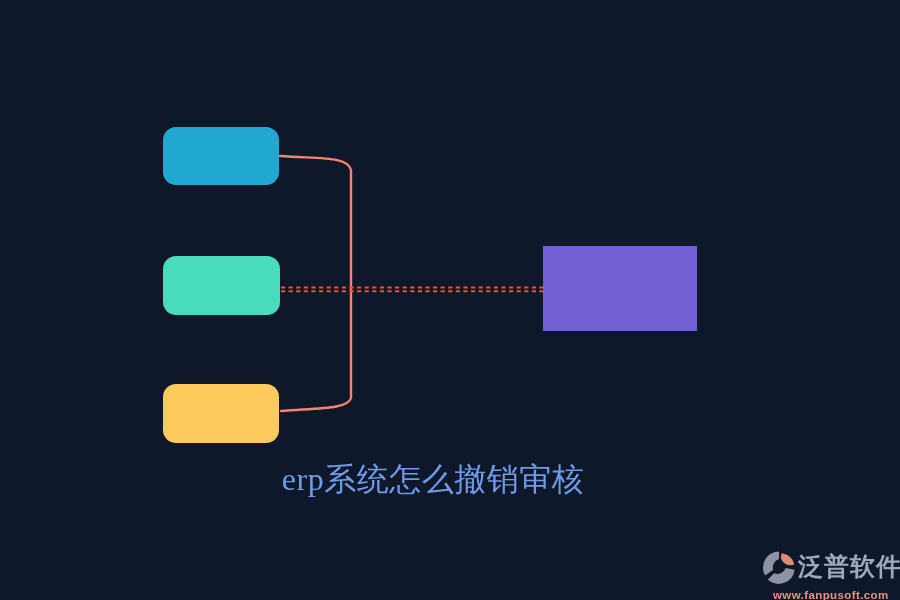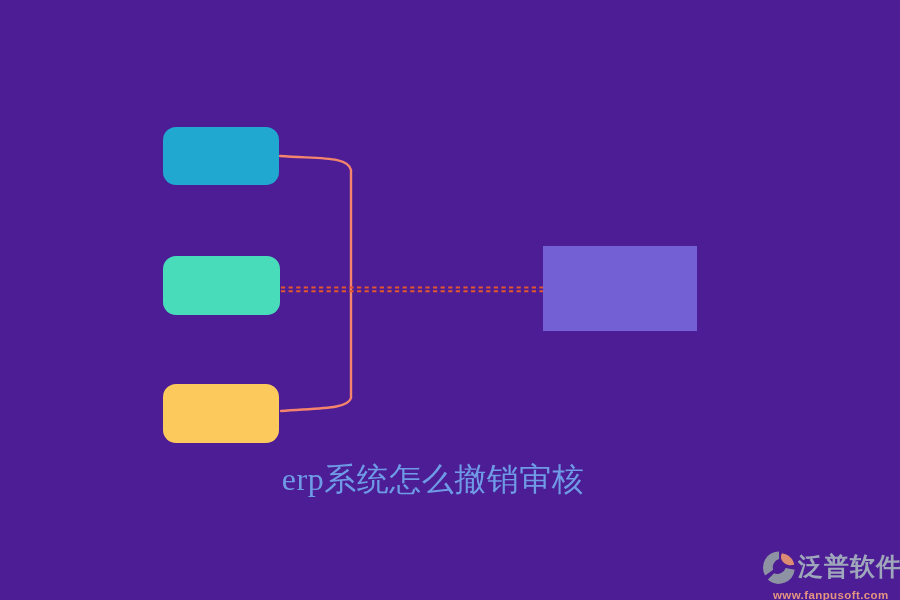--- a/index.html
+++ b/index.html
@@ -73,21 +73,21 @@
     top: 27px;
     font-size: 11.5px;
     font-weight: 700;
     letter-spacing: 0.4px;
     white-space: nowrap;
   }
 </style>
 </head>
 <body>
 
-<div class="canvas" style="background: #4c1d95;">
+<div class="canvas" style="background: #0f172a;">
 
   <svg class="connector-layer" viewBox="0 0 900 600">
     <path d="M 280 156 C 320 159, 348 156, 351 170 L 351 398 C 348 409, 320 408, 281 411" fill="none" stroke-width="2.4" stroke-linecap="round" style="stroke: rgb(244, 132, 108);"></path>
     <line x1="281" y1="287.5" x2="543" y2="287.5" stroke-width="2" stroke-dasharray="4.2 3.4" style="stroke: rgb(228, 87, 46);"></line>
     <line x1="281" y1="291.2" x2="543" y2="291.2" stroke-width="2" stroke-dasharray="4.2 3.4" style="stroke: rgb(228, 87, 46);"></line>
   </svg>
 
   <div class="node node-top" style="background-color: rgb(32, 168, 208);"></div>
   <div class="node node-middle" style="background-color: rgb(73, 220, 187);"></div>
   <div class="node node-bottom" style="background-color: rgb(252, 201, 92);"></div>

